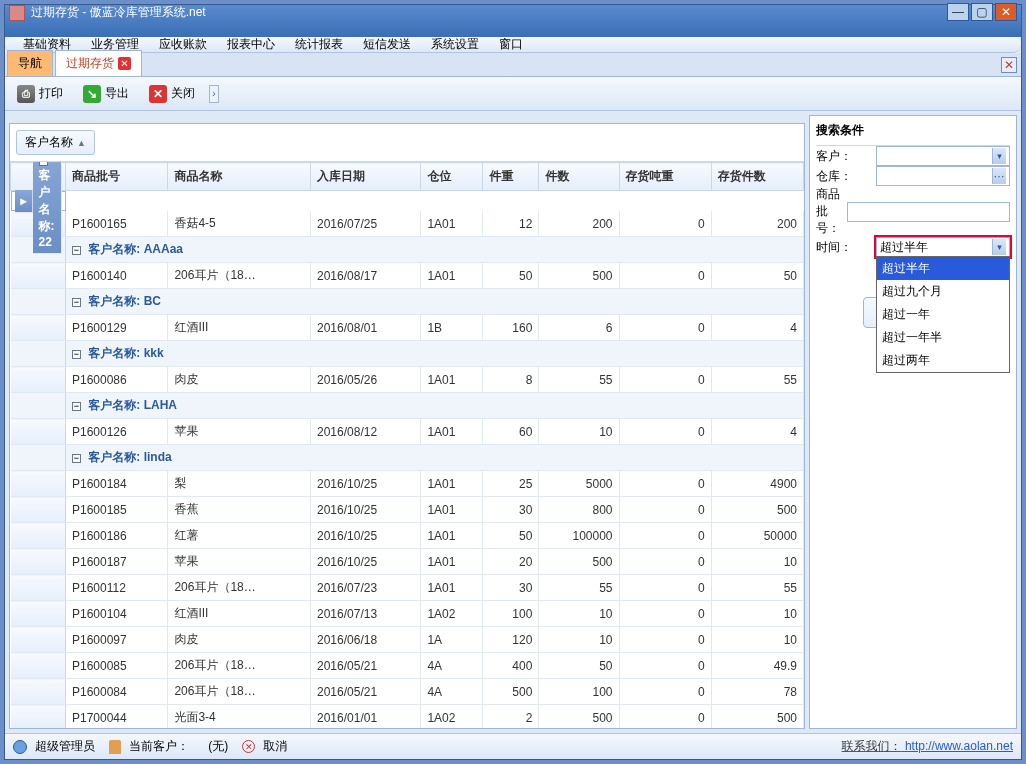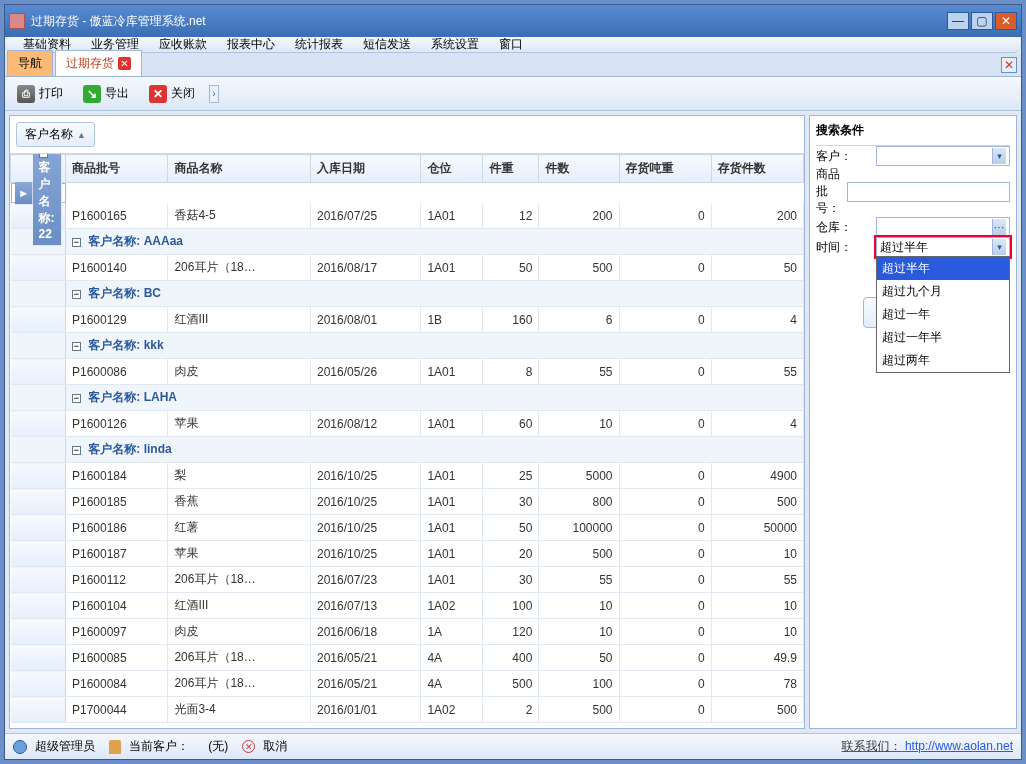--- a/index.html
+++ b/index.html
@@ -1,39 +1,39 @@
 <!DOCTYPE html>
 <html><head>
 <meta charset="utf-8">
 <style>
 * { box-sizing: border-box; margin: 0; padding: 0; font-family: "Microsoft YaHei", SimSun, sans-serif; font-size: 12px; }
 body { background: #6b8fc9; padding: 4px; }
 .window { width: 1018px; height: 756px; background: #e8eef7; border: 1px solid #3a5a8c; display: flex; flex-direction: column; }
-.titlebar { background: linear-gradient(#5a8acf, #3a6fb5); height: 28px; display: flex; align-items: center; padding: 16px 4px; color: #fff; }
+.titlebar { background: linear-gradient(#5a8acf, #3a6fb5); height: 28px; display: flex; align-items: flex-end; padding: 16px 4px; color: #fff; }
 .titlebar .app-icon { width: 16px; height: 16px; background: #d88; border: 1px solid #a55; margin-right: 6px; }
 .titlebar .title { flex: 1; }
 .winctrl { display: flex; gap: 2px; }
 .winctrl div { width: 22px; height: 18px; background: #bcd3ef; border: 1px solid #2a5a9c; display: flex; align-items: center; justify-content: center; color: #234; cursor: pointer; }
 .winctrl .close { background: #d95c2a; color: #fff; }
 .menubar { background: linear-gradient(#f5f8fd, #dce8f7); height: 16px; display: flex; align-items: center; padding: 0 8px; border-bottom: 1px solid #b0c4e0; border-radius: 10px; }
 .menubar span { padding: 0 10px; cursor: pointer; }
 .tabbar { background: #d8e4f4; height: 24px; display: flex; align-items: flex-end; border-bottom: 1px solid #9db6d9; position: relative; }
 .tab { padding: 4px 10px; border: 1px solid #9db6d9; border-bottom: none; background: #fdba74; margin-left: 2px; cursor: pointer; display: flex; align-items: center; gap: 4px; }
 .tab.active { background: #fff; color: #c04020; }
 .tab .tabclose { width: 13px; height: 13px; background: #d33; color: #fff; display: flex; align-items: center; justify-content: center; font-size: 10px; border-radius: 2px; }
 .tabbar .rx { position: absolute; right: 4px; top: 4px; width: 16px; height: 16px; border: 1px solid #6a8ec5; background: #e8eef7; color: #c33; display: flex; align-items: center; justify-content: center; cursor: pointer; }
 .toolbar { background: linear-gradient(#f5f8fd, #dce8f7); height: 34px; display: flex; align-items: center; padding: 0 6px; border-bottom: 1px solid #b0c4e0; gap: 8px; }
 .tbtn { display: flex; align-items: center; gap: 4px; padding: 3px 6px; cursor: pointer; }
 .tbtn .ico { width: 18px; height: 18px; border-radius: 3px; display: flex; align-items: center; justify-content: center; color: #fff; font-weight: bold; }
 .ico.print { background: linear-gradient(#888,#555); font-size: 10px; }
 .ico.export { background: #3a3; }
 .ico.close2 { background: #d33; }
 .toolbar .chev { width: 10px; height: 18px; border: 1px solid #a0b8d8; background: #eaf2fb; display: flex; align-items: center; justify-content: center; font-size: 10px; color: #567; }
 .content { flex: 1; display: flex; overflow: hidden; background: #dfe8f5; padding: 4px; gap: 4px; }
-.left { flex: 1; display: flex; flex-direction: column; background: #fff; border: 1px solid #9db6d9; overflow: hidden; }
+.left { flex: 1; display: flex; flex-direction: column; background: #fff; border: 1px solid #9db6d9; overflow: hidden; margin-top: 8px; }
 .gpbar { padding: 6px; border-bottom: 1px solid #cbd8ea; }
 .gpchip { display: inline-flex; align-items: center; padding: 3px 8px; border: 1px solid #b0c4e0; background: linear-gradient(#f7faff,#e5eefb); border-radius: 3px; gap: 4px; }
 .gpchip .tri { font-size: 9px; color: #678; }
 .gridwrap { flex: 1; overflow: auto; }
 table { border-collapse: collapse; width: 100%; }
 th { background: linear-gradient(#f7faff,#e5eefb); border: 1px solid #cbd8ea; padding: 5px 6px; text-align: left; font-weight: bold; color: #333; }
 th.num { text-align: left; }
 td { border-bottom: 1px solid #e0e8f2; border-right: 1px solid #e0e8f2; padding: 4px 6px; color: #333; }
 td.num { text-align: right; }
 tr.grp td { background: #f0f4fb; color: #2a5a9c; font-weight: bold; }
@@ -336,29 +336,29 @@
     <div class="right">
       <h3>搜索条件</h3>
       <div class="frow">
         <label>客户：</label>
         <div class="sel">
             <span></span>
             <span class="dd">▾</span>
           </div>
       </div>
       <div class="frow">
-        <label>商品批号：</label>
-        <input class="inp" style="">
-      </div>
-      <div class="frow">
         <label>仓库：</label>
         <div class="sel">
             <span></span>
             <span class="dd dots">⋯</span>
           </div>
+      </div>
+      <div class="frow">
+        <label>商品批号：</label>
+        <input class="inp" style="">
       </div>
       <div class="frow">
         <label>时间：</label>
         <div class="timewrap hl" style="flex:1">
           <div class="sel">
               <span>超过半年</span>
               <span class="dd">▾</span>
             </div>
           <div class="opts" id="timeopts">
               <div class="selopt">超过半年</div>

